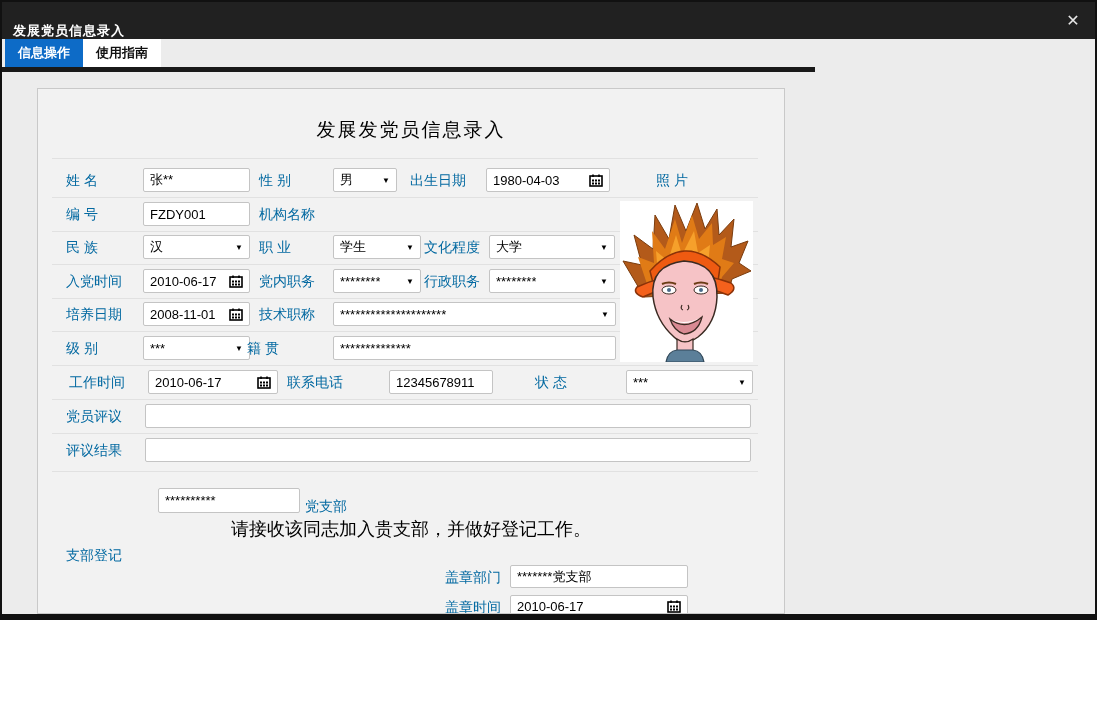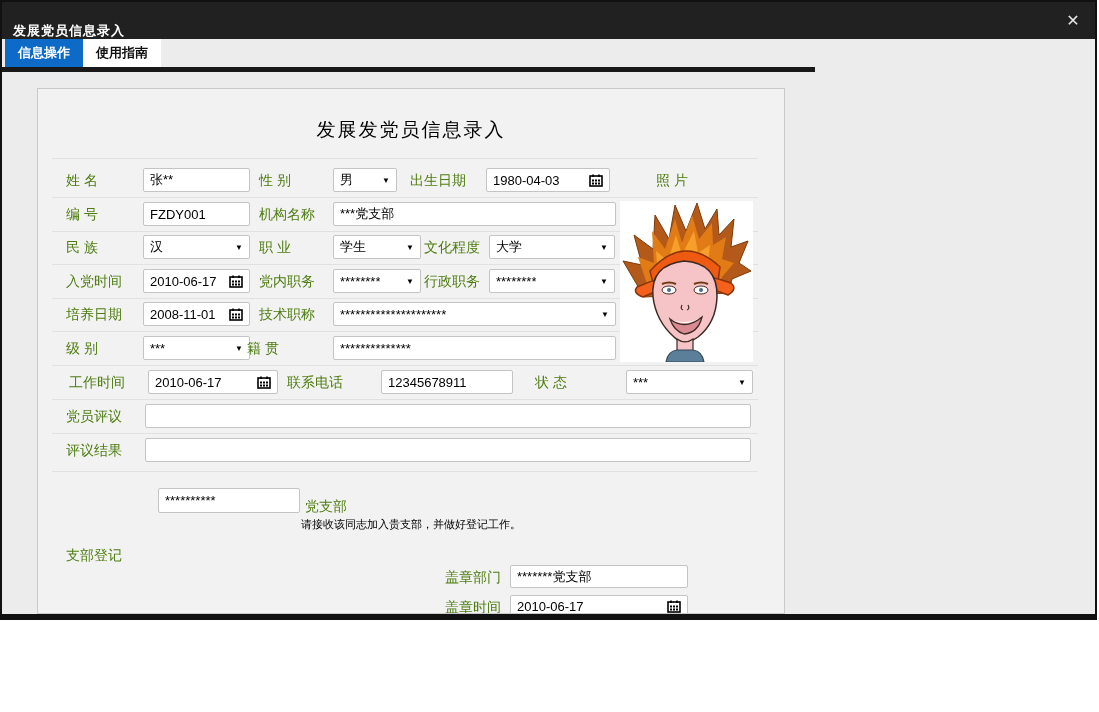--- a/index.html
+++ b/index.html
@@ -26,35 +26,35 @@
   .content { position:relative; height:542px; background:#ececec; overflow:hidden; }
 
   .panel { position:absolute; left:35px; top:16px; width:748px; bottom:0;
     background:#f2f2f2; border:1px solid #c9c9c9; overflow:hidden; }
 
   .form-title { position:absolute; left:0; top:28px; width:100%; text-align:center;
     font-size:19px; color:#000; letter-spacing:2px; }
 
   .sep { position:absolute; left:14px; width:706px; height:1px; background:#e1e1e1; }
 
-  .lbl { position:absolute; font-size:14px; color:#4d7c0f; white-space:nowrap; line-height:24px; }
+  .lbl { position:absolute; font-size:14px; color:#0369a1; white-space:nowrap; line-height:24px; }
 
   .box { position:absolute; height:24px; background:#fff; border:1px solid #c4c4c4;
     border-radius:2px; }
   input.box { font-size:13px; padding:0 6px; color:#000; outline:none;
     font-family:"Liberation Sans","DejaVu Sans",sans-serif; }
   .select, .datefield { display:flex; align-items:center; justify-content:space-between;
     padding:0 6px; font-size:13px; color:#000; cursor:pointer; }
   .select .val, .datefield .val { white-space:nowrap; overflow:hidden; }
   .arrow { font-size:8px; color:#000; flex:0 0 auto; margin-left:4px; }
   .cal { flex:0 0 auto; margin-left:4px; }
 
   .photo-box { position:absolute; left:582px; top:112px; width:133px; height:161px; background:#fff; }
 
-  .notice { position:absolute; left:0; top:428px; width:100%; text-align:center; font-size:11px; color:#000; }
+  .notice { position:absolute; left:0; top:428px; width:100%; text-align:center; font-size:18px; color:#000; }
 </style>
 </head>
 <body>
 
 <div class="page">
   <div class="dialog">
 
     <div class="titlebar">
       <span class="title">发展党员信息录入</span>
       <span class="close-btn"><span>✕</span></span>
@@ -102,21 +102,20 @@
               <rect x="3" y="8.5" width="2" height="2" fill="#000"></rect>
               <rect x="6" y="8.5" width="2" height="2" fill="#000"></rect>
               <rect x="9" y="8.5" width="2" height="2" fill="#000"></rect>
             </svg>
         </div>
         <span class="lbl" style="left:618px;top:79px">照 片</span>
 
         <span class="lbl" style="left:28px;top:113px">编 号</span>
         <input class="box" style="left: 105px; top: 113px; width: 107px;" readonly="" value="FZDY001">
         <span class="lbl" style="left:221px;top:113px">机构名称</span>
-        <input class="box" style="left: 295px; top: 113px; width: 283px;" readonly="" value="***党支部">
 
         <span class="lbl" style="left:28px;top:146px">民 族</span>
         <div class="box select" style="left:105px;top:146px;width:107px">
           <span class="val">汉</span>
           <span class="arrow">▼</span>
         </div>
         <span class="lbl" style="left:221px;top:146px">职 业</span>
         <div class="box select" style="left:295px;top:146px;width:88px">
           <span class="val">学生</span>
           <span class="arrow">▼</span>
@@ -191,21 +190,21 @@
               <line x1="10" y1="0.5" x2="10" y2="3" stroke="#000" stroke-width="1.6"></line>
               <rect x="3" y="5.5" width="2" height="2" fill="#000"></rect>
               <rect x="6" y="5.5" width="2" height="2" fill="#000"></rect>
               <rect x="9" y="5.5" width="2" height="2" fill="#000"></rect>
               <rect x="3" y="8.5" width="2" height="2" fill="#000"></rect>
               <rect x="6" y="8.5" width="2" height="2" fill="#000"></rect>
               <rect x="9" y="8.5" width="2" height="2" fill="#000"></rect>
             </svg>
         </div>
         <span class="lbl" style="left:249px;top:281px">联系电话</span>
-        <input class="box" style="left: 343px; top: 281px; width: 132px;" readonly="" value="12345678911">
+        <input class="box" style="left: 351px; top: 281px; width: 104px;" readonly="" value="12345678911">
         <span class="lbl" style="left:497px;top:281px">状 态</span>
         <div class="box select" style="left:588px;top:281px;width:127px">
           <span class="val">***</span>
           <span class="arrow">▼</span>
         </div>
 
         <span class="lbl" style="left:28px;top:315px">党员评议</span>
         <input class="box" style="left: 107px; top: 315px; width: 606px;" readonly="" value="">
 
         <span class="lbl" style="left:28px;top:349px">评议结果</span>

